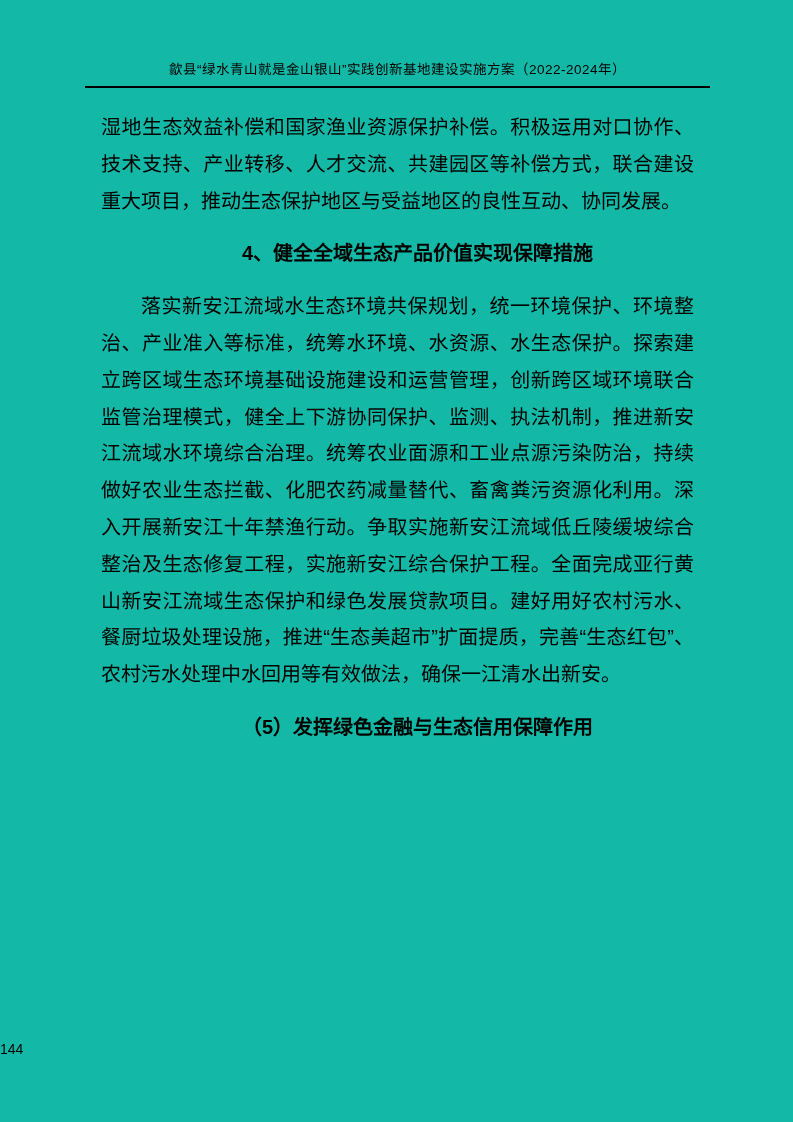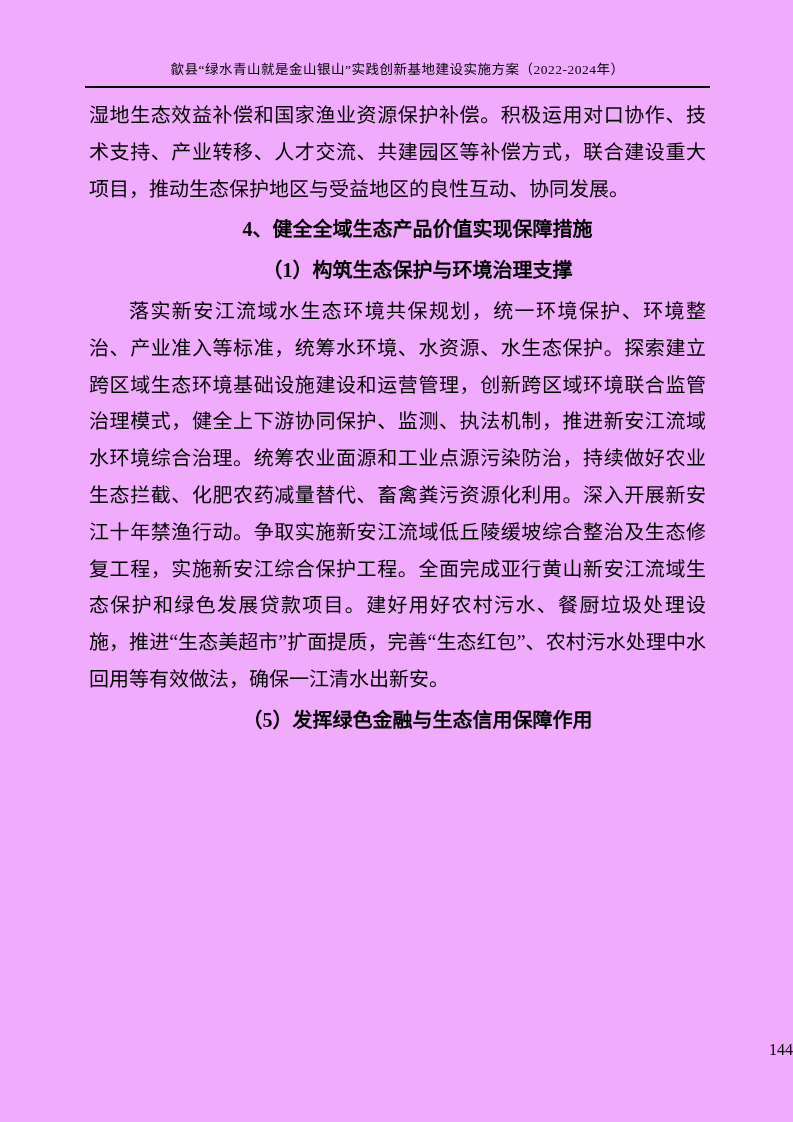--- a/index.html
+++ b/index.html
@@ -4,23 +4,23 @@
 <style>
   html, body {
     margin: 0;
     padding: 0;
     background: #ffffff;
   }
   .page {
     position: relative;
     width: 793px;
     height: 1122px;
-    background: #f0abfc;
+    background: #14b8a6;
     color: #000000;
-    font-family: Liberation Serif, serif;
+    font-family: Liberation Sans, sans-serif;
     overflow: hidden;
     margin: 0 auto;
   }
   .header {
     position: absolute;
     left: 85px;
     right: 83px;
     top: 58px;
     text-align: center;
     font-size: 13.5px;
@@ -32,50 +32,49 @@
   .content {
     position: absolute;
     left: 85px;
     right: 83px;
     top: 93px;
     font-size: 20px;
     line-height: 36.8px;
     text-align: justify;
   }
   .para {
-    margin: 4px;
+    margin: 16px;
   }
   .para.indent {
     text-indent: 2em;
   }
   .para.heading {
     font-weight: bold;
     text-align: center;
   }
   .footer {
     position: absolute;
     left: 0;
     right: 0;
     top: 1041px;
-    text-align: right;
-    font-size: 16px;
+    text-align: left;
+    font-size: 14px;
   }
 </style>
 </head>
 <body>
 
 <div class="page">
   <div class="header">
     <span>歙县“绿水青山就是金山银山”实践创新基地建设实施方案（2022-2024年）</span>
   </div>
 
   <div class="content" id="content">
       <div class="para">湿地生态效益补偿和国家渔业资源保护补偿。积极运用对口协作、技术支持、产业转移、人才交流、共建园区等补偿方式，联合建设重大项目，推动生态保护地区与受益地区的良性互动、协同发展。</div>
       <div class="para heading indent">4、健全全域生态产品价值实现保障措施</div>
-      <div class="para heading indent">（1）构筑生态保护与环境治理支撑</div>
       <div class="para indent">落实新安江流域水生态环境共保规划，统一环境保护、环境整治、产业准入等标准，统筹水环境、水资源、水生态保护。探索建立跨区域生态环境基础设施建设和运营管理，创新跨区域环境联合监管治理模式，健全上下游协同保护、监测、执法机制，推进新安江流域水环境综合治理。统筹农业面源和工业点源污染防治，持续做好农业生态拦截、化肥农药减量替代、畜禽粪污资源化利用。深入开展新安江十年禁渔行动。争取实施新安江流域低丘陵缓坡综合整治及生态修复工程，实施新安江综合保护工程。全面完成亚行黄山新安江流域生态保护和绿色发展贷款项目。建好用好农村污水、餐厨垃圾处理设施，推进“生态美超市”扩面提质，完善“生态红包”、农村污水处理中水回用等有效做法，确保一江清水出新安。</div>
       <div class="para heading indent">（5）发挥绿色金融与生态信用保障作用</div>
     </div>
 
   <div class="footer">
     <span>144</span>
   </div>
 </div>
 
 </body></html>

